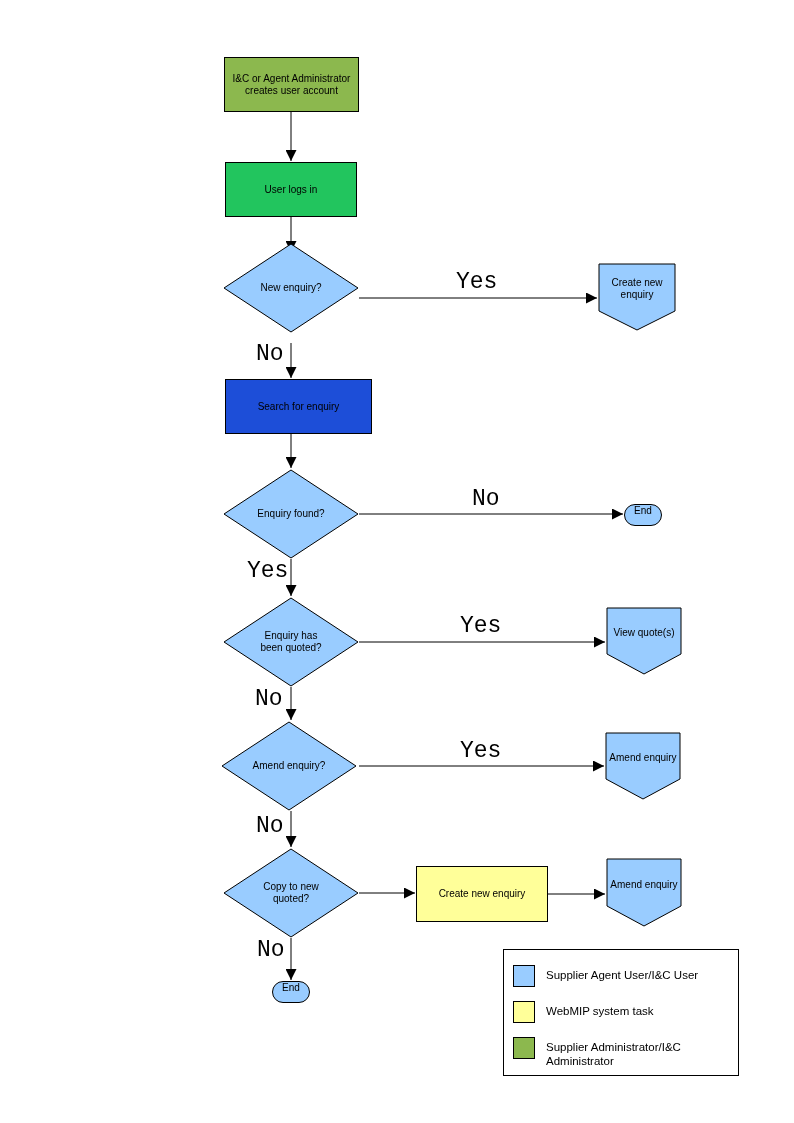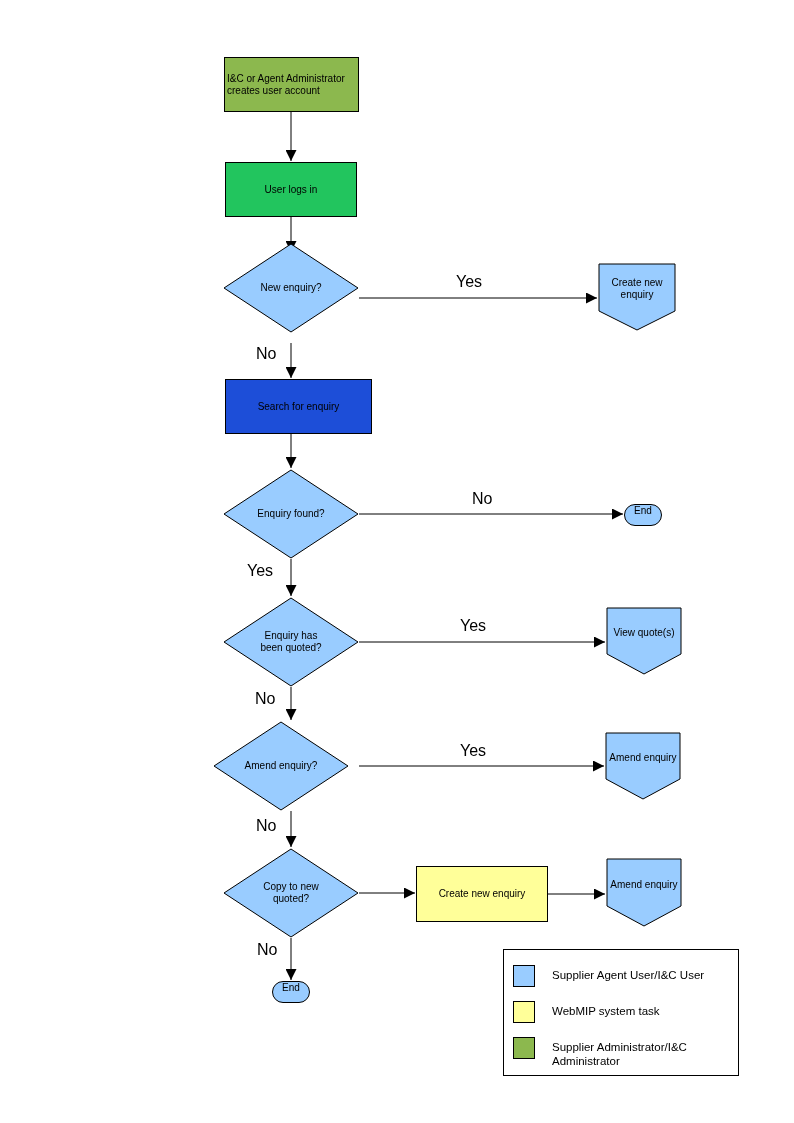--- a/index.html
+++ b/index.html
@@ -4,29 +4,29 @@
 <style>
   html,body{margin:0;padding:0;background:#ffffff;}
   body{width:794px;height:1123px;font-family:"Liberation Sans", sans-serif;color:#000;}
   .stage{position:relative;width:794px;height:1123px;overflow:hidden;}
   .edges{position:absolute;left:0;top:0;pointer-events:none;}
   .node{position:absolute;}
   .node svg{position:absolute;left:0;top:0;}
   .node .label{position:absolute;inset:0;display:flex;align-items:center;justify-content:center;
     text-align:center;font-size:10px;line-height:12px;}
   .rect-node{position:absolute;border:1px solid #000;display:flex;align-items:center;justify-content:center;
-    font-size:10px;line-height:12px;padding:2px;box-sizing:border-box;}
+    text-align:center;font-size:10px;line-height:12px;padding:2px;box-sizing:border-box;}
   .end-node{position:absolute;border:1px solid #000;border-radius:11px;display:flex;align-items:flex-start;
     justify-content:center;font-size:10px;box-sizing:border-box;}
   .diamond .label{padding:0 30px;}
   .pent .label{padding:0 3px 16px 3px;}
-  .edge-label{position:absolute;font-size:16px;line-height:24px;}
+  .edge-label{position:absolute;font-size:23px;line-height:24px;font-family:Liberation Mono, monospace;}
   .legend{position:absolute;left:503px;top:949px;width:236px;height:127px;border:1px solid #000;
     box-sizing:border-box;padding:15px 8px 0 9px;}
-  .legend-row{display:flex;align-items:flex-start;gap:17px;margin-bottom:14px;}
+  .legend-row{display:flex;align-items:flex-start;gap:11px;margin-bottom:14px;}
   .legend-swatch{width:22px;height:22px;border:1px solid #000;flex:0 0 auto;box-sizing:border-box;}
   .legend-label{font-size:11.5px;line-height:14px;padding-top:3px;max-width:185px;}
 </style>
 </head>
 <body>
 
 <div class="stage">
 
   <svg class="edges" width="794" height="1123">
     <defs>
@@ -96,21 +96,21 @@
     <span class="label">Enquiry has been quoted?</span>
   </div>
 
   <div class="node pent" style="left:606px;top:607px;width:76px;height:68px">
     <svg viewBox="0 0 76 68" width="76" height="68">
       <polygon points="1,1 75,1 75,47 38,67 1,47" stroke="#000" fill="#99CCFF"></polygon>
     </svg>
     <span class="label">View quote(s)</span>
   </div>
 
-  <div class="node diamond" style="left:213px;top:721px;width:136px;height:90px">
+  <div class="node diamond" style="left:221px;top:721px;width:136px;height:90px">
     <svg viewBox="0 0 136 90" width="136" height="90">
       <polygon points="68,1 135,45 68,89 1,45" stroke="#000" fill="#99CCFF"></polygon>
     </svg>
     <span class="label">Amend enquiry?</span>
   </div>
 
   <div class="node pent" style="left:605px;top:732px;width:76px;height:68px">
     <svg viewBox="0 0 76 68" width="76" height="68">
       <polygon points="1,1 75,1 75,47 38,67 1,47" stroke="#000" fill="#99CCFF"></polygon>
     </svg>

